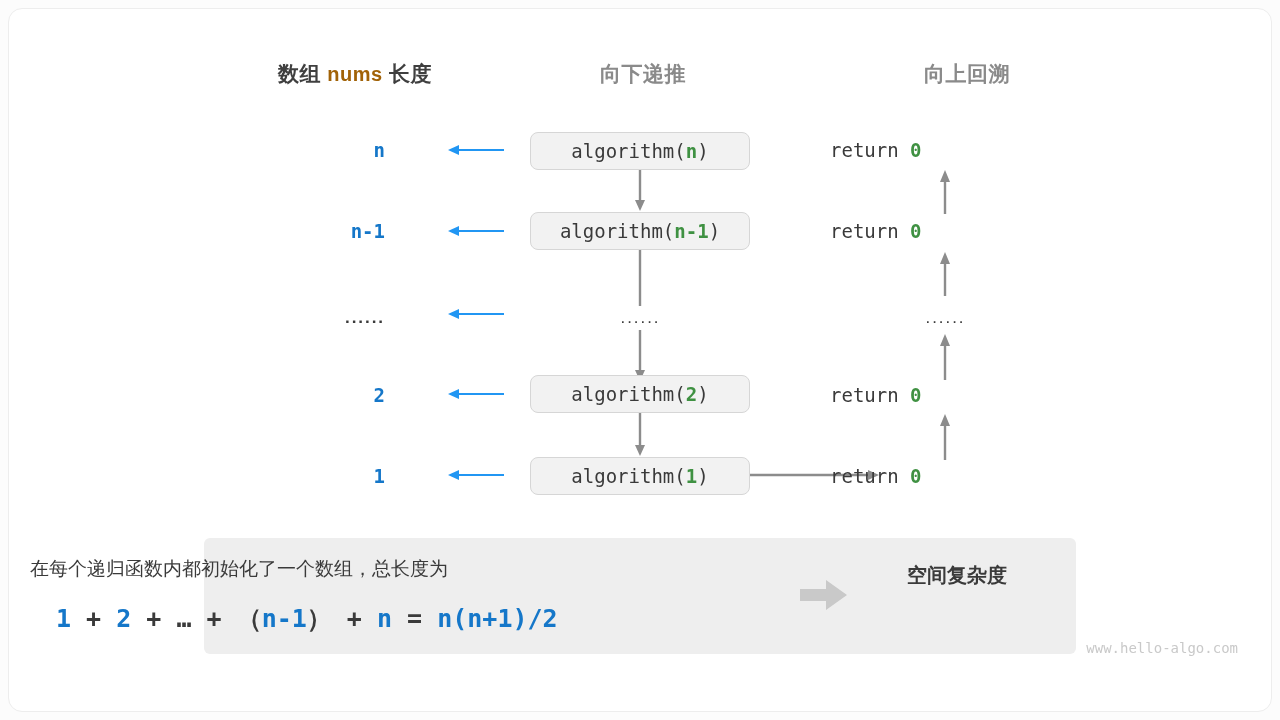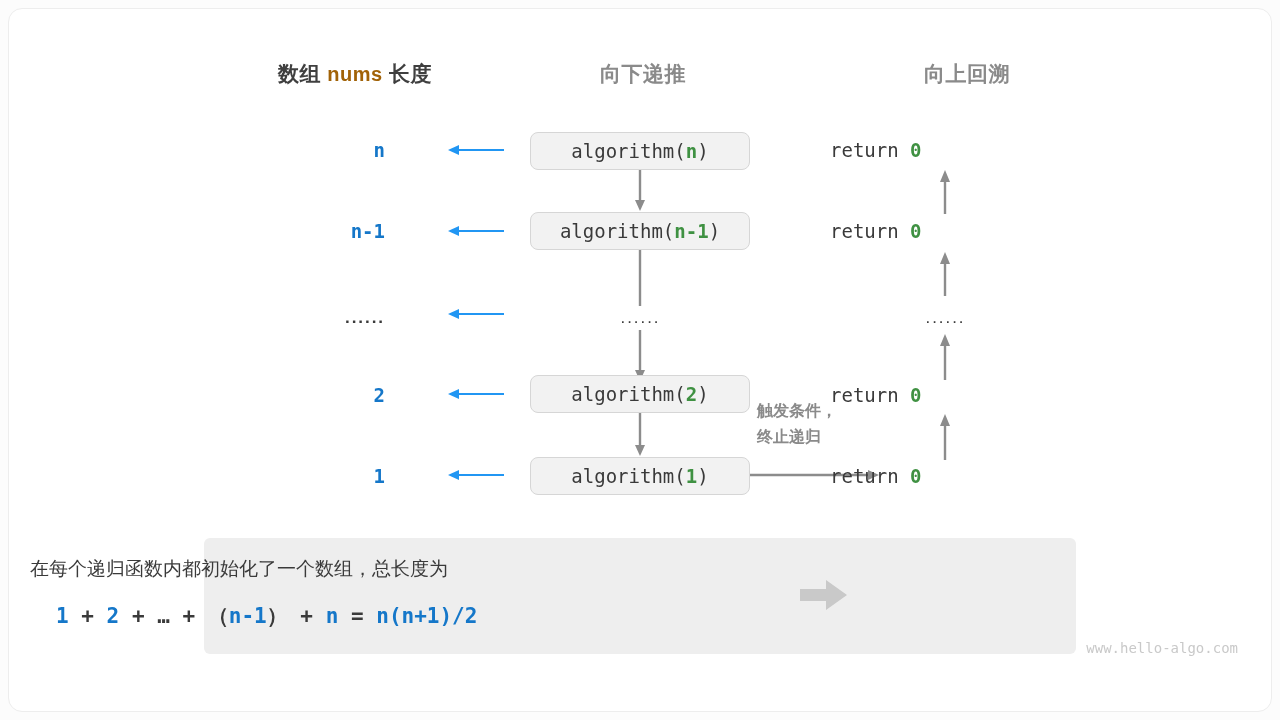--- a/index.html
+++ b/index.html
@@ -183,21 +183,21 @@
     top: 18px;
     font-size: 19px;
     color: #3a3a3a;
     white-space: nowrap;
   }
   .sum-formula {
     position: absolute;
     left: 56px;
     top: 58px;
     font-family: "DejaVu Sans Mono", monospace;
-    font-size: 21px;
+    font-size: 25px;
     font-weight: bold;
     color: #3a3a3a;
     white-space: nowrap;
   }
   .sum-formula .b { color: #1577c9; }
   .big-arrow {
     position: absolute;
     left: 800px;
     top: 578px;
     width: 48px;
@@ -334,24 +334,20 @@
 
   <svg class="v-conn" style="top:413px;height:44px" viewBox="0 0 12 44">
     <line x1="6" y1="0" x2="6" y2="34" stroke="#8c8c8c" stroke-width="2.4"></line>
     <polygon points="6,43 1,32 11,32" fill="#8c8c8c"></polygon>
   </svg>
   <svg class="v-up" style="top:412px;height:48px" viewBox="0 0 12 48">
     <line x1="6" y1="48" x2="6" y2="12" stroke="#8c8c8c" stroke-width="2.4"></line>
     <polygon points="6,2 1,14 11,14" fill="#8c8c8c"></polygon>
   </svg>
 
-  <div class="note">
-    <div>触发条件，</div>
-    <div>终止递归</div>
-  </div>
 
   <div class="len-val" style="top:465px">1</div>
   <svg class="blue-arrow" style="top:468px" viewBox="0 0 58 14">
     <line x1="58" y1="7" x2="10" y2="7" stroke="#2196f3" stroke-width="2.2"></line>
     <polygon points="2,7 13,2 13,12" fill="#2196f3"></polygon>
   </svg>
   <div class="call-box" style="top:457px">
     <span>algorithm(</span>
       <span class="arg">1</span>
       <span>)</span>
@@ -366,15 +362,16 @@
   </div>
 
   <div class="summary"></div>
   <div class="sum-text" style="top:556px">在每个递归函数内都初始化了一个数组，总长度为</div>
   <div class="sum-formula" style="top:602px"><span class="b">1</span><span> + </span><span class="b">2</span><span> + … + （</span><span class="b">n-1</span><span>） + </span><span class="b">n</span><span> = </span><span class="b">n(n+1)/2</span></div>
 
   <svg class="big-arrow" viewBox="0 0 48 34">
     <polygon points="0,11 26,11 26,2 47,17 26,32 26,23 0,23" fill="#c9c9c9"></polygon>
   </svg>
 
+  <div class="res-title">空间复杂度</div>
 
   <div class="footer">www.hello-algo.com</div>
 </div>
 
 </body></html>

